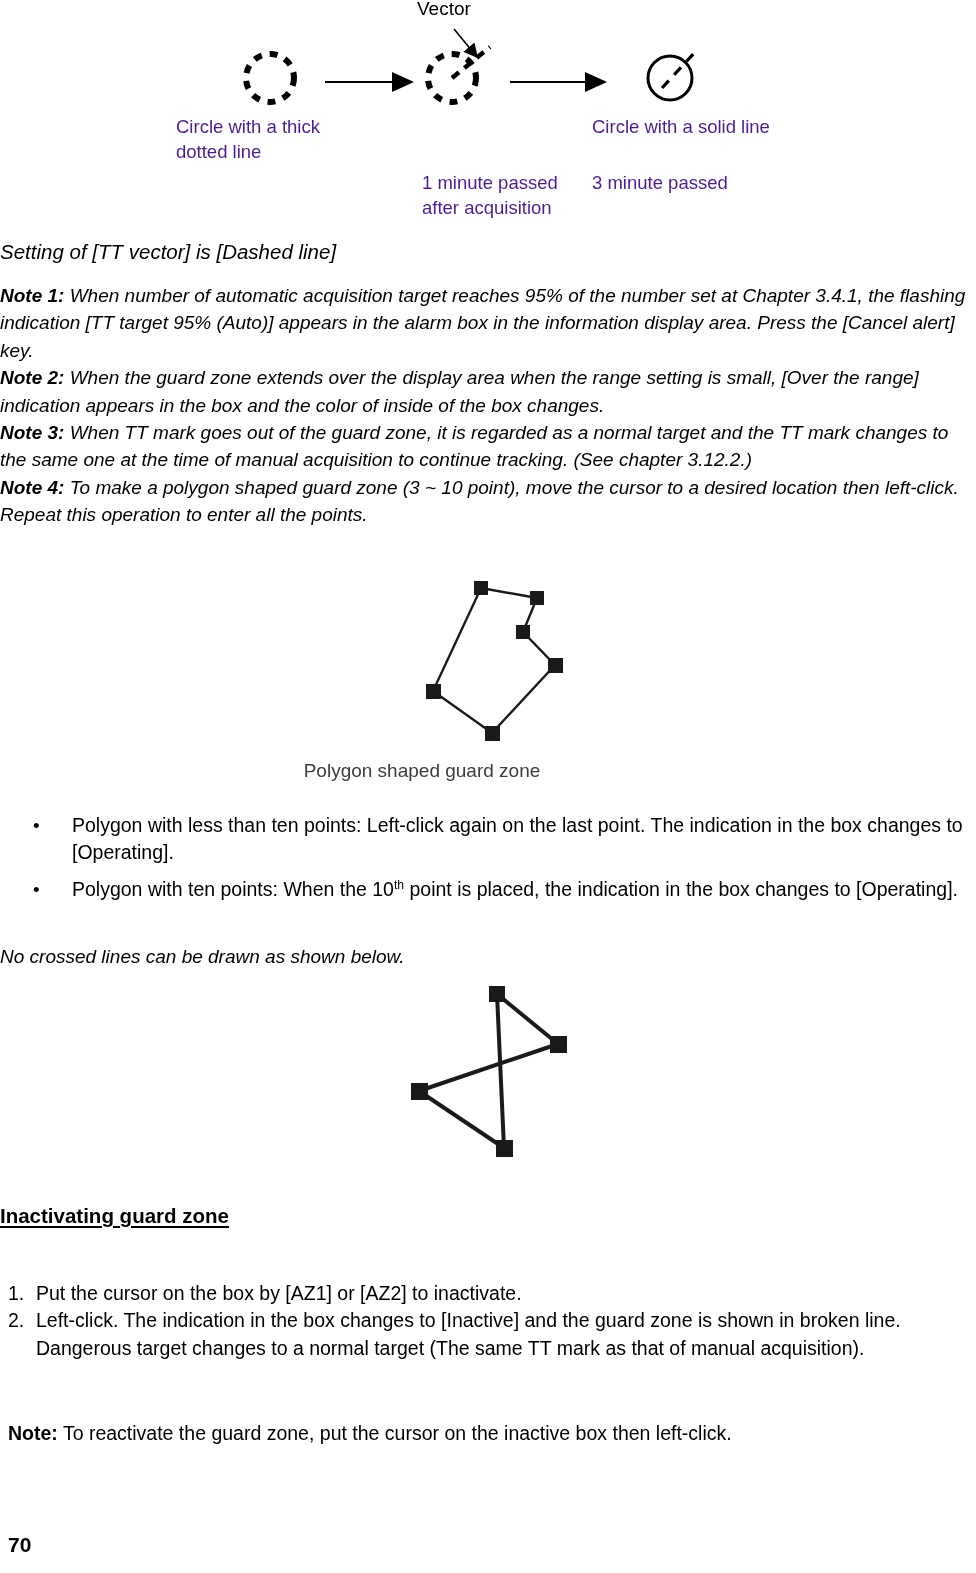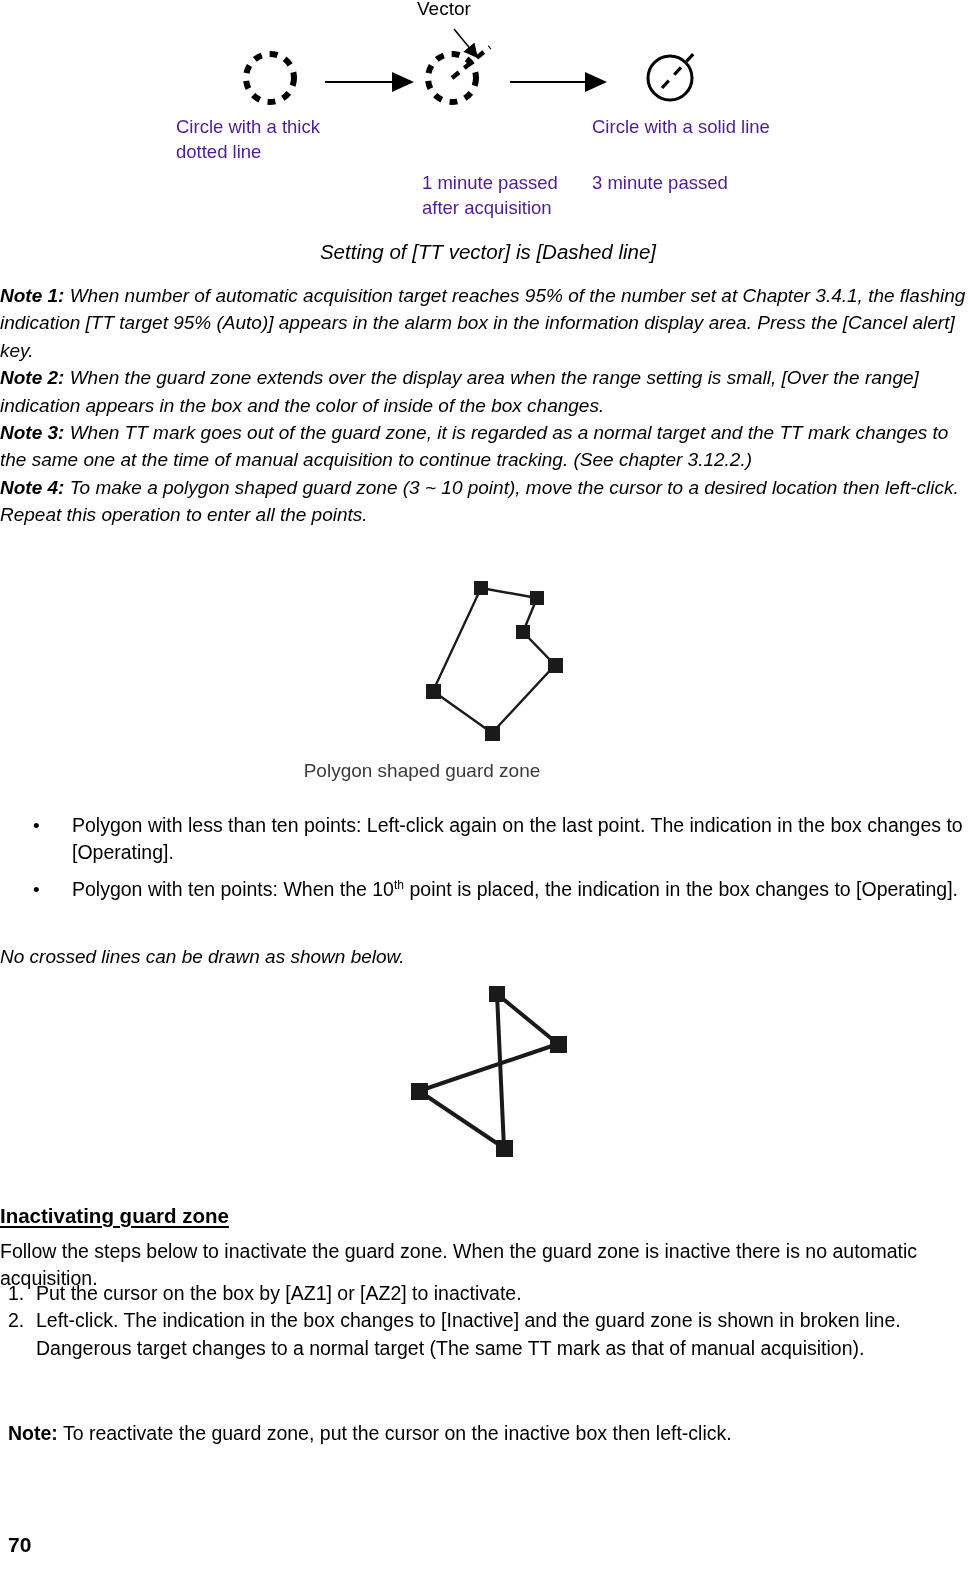--- a/index.html
+++ b/index.html
@@ -44,21 +44,20 @@
   .cap-c { left: 176px; top: 170px; width: 190px; }
   .cap-d { left: 378px; top: 170px; width: 200px; margin-left: 44px; }
   .cap-e { left: 592px; top: 170px; width: 220px; }
 
   
   .fig-caption {
     position: absolute;
     left: 0;
     top: 238px;
     width: 976px;
-    text-align: center;
     font-style: italic;
     font-size: 20.5px;
     line-height: 27px;
   }
 
   
   .body-block {
     position: absolute;
     left: 0;
     width: 976px;
@@ -272,23 +271,20 @@
         <rect x="489" y="6" width="16" height="16"></rect>
         <rect x="550" y="56" width="17" height="17"></rect>
         <rect x="411" y="103" width="17" height="17"></rect>
         <rect x="496" y="160" width="17" height="17"></rect>
       </g>
     </svg>
   </div>
 
   <div class="section-heading">Inactivating guard zone</div>
 
-  <div class="follow-text">
-    <p>Follow the steps below to inactivate the guard zone. When the guard zone is inactive there is no automatic acquisition.</p>
-  </div>
 
   <div class="steps">
     <div class="step">
       <span class="num">1.</span>
       <span>Put the cursor on the box by [AZ1] or [AZ2] to inactivate.</span>
     </div>
     <div class="step">
       <span class="num">2.</span>
       <span>Left-click. The indication in the box changes to [Inactive] and the guard zone is shown in broken line. Dangerous target changes to a normal target (The same TT mark as that of manual acquisition).</span>
     </div>

